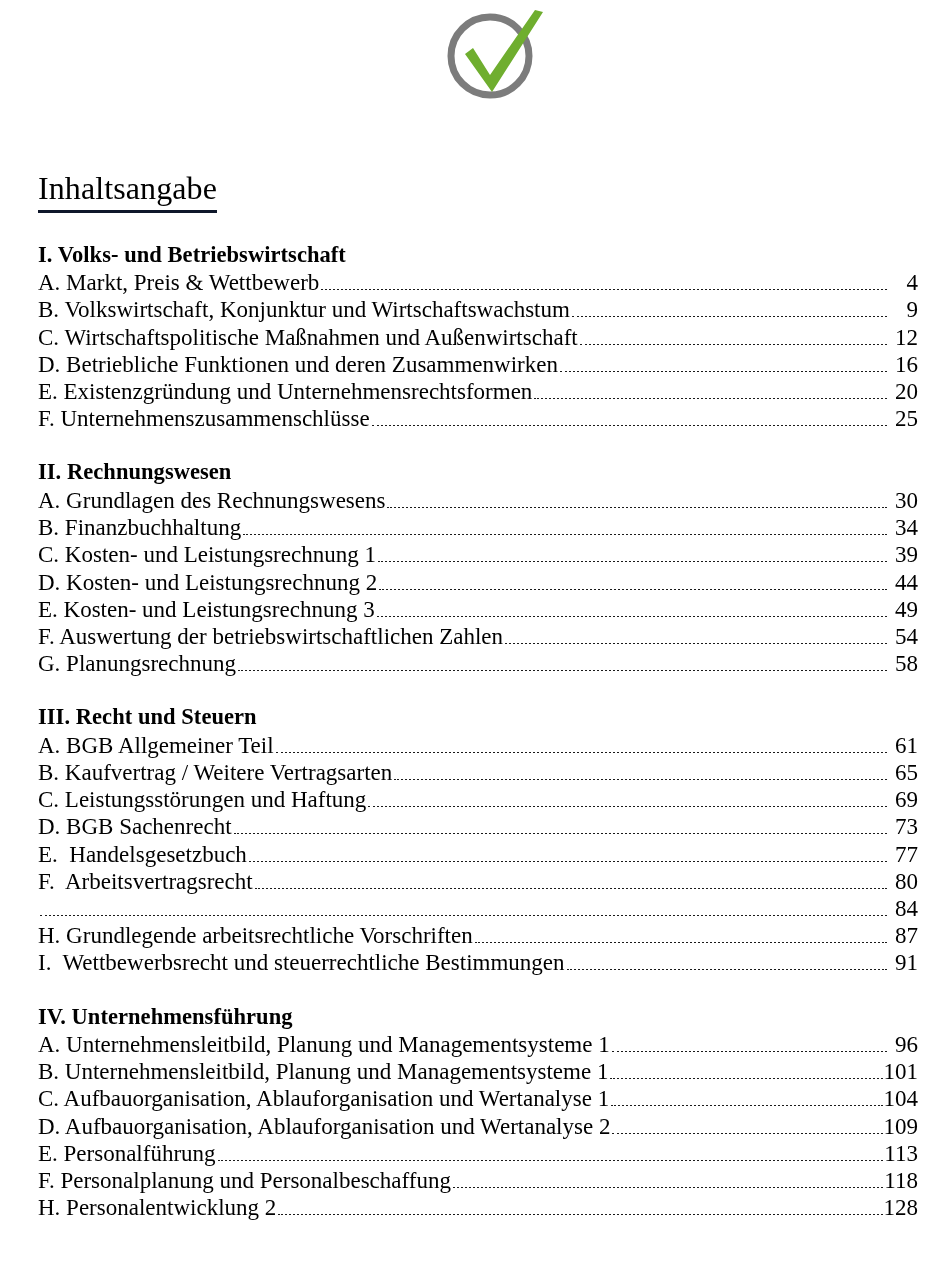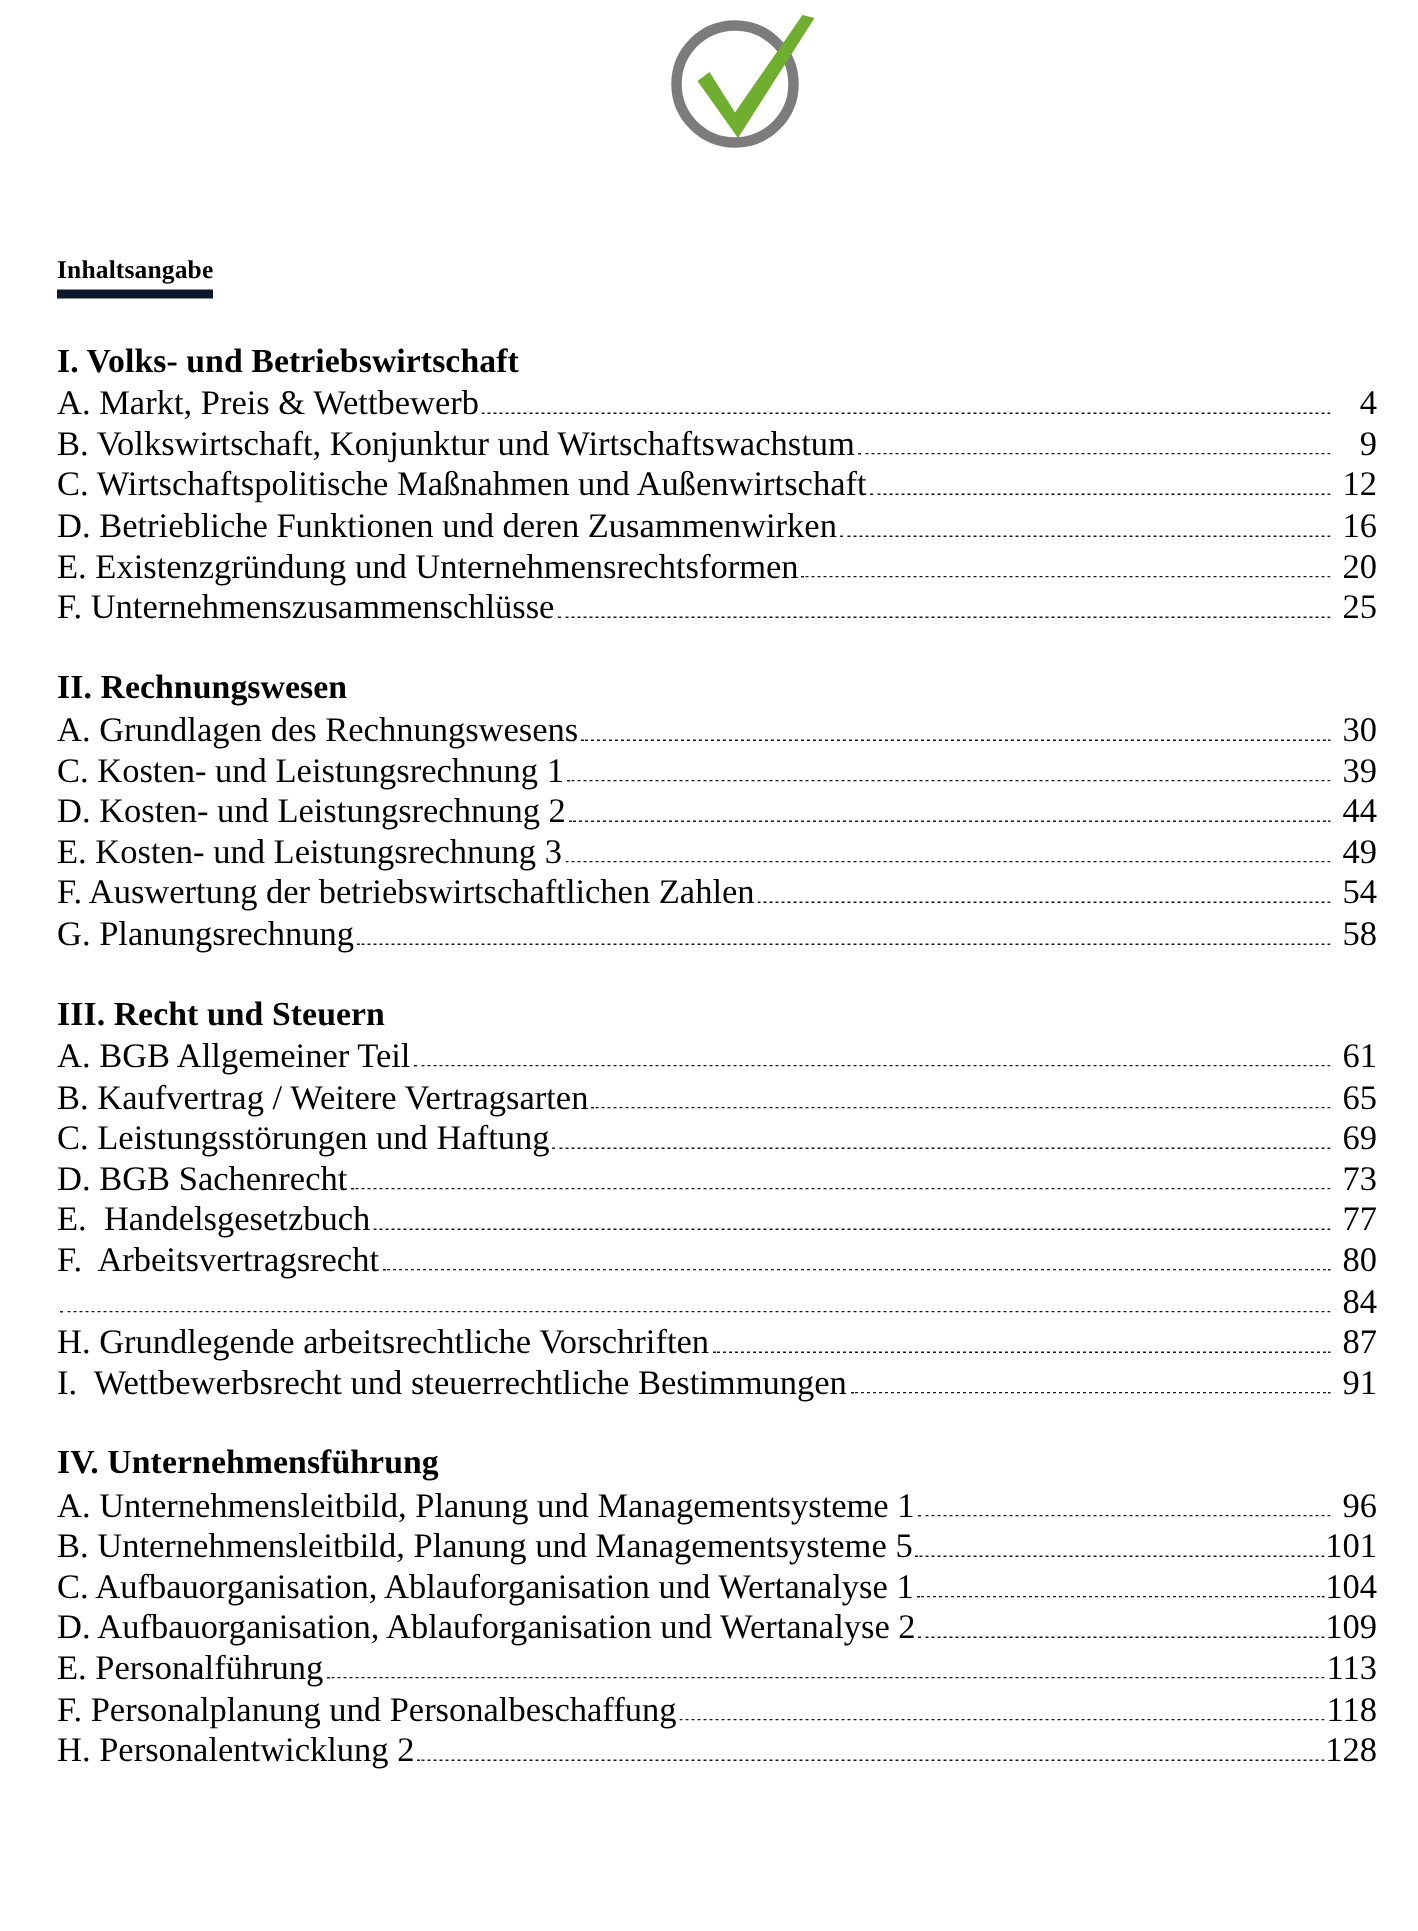--- a/index.html
+++ b/index.html
@@ -37,27 +37,27 @@
 
   
   #doc {
     position: absolute;
     left: 38px;
     top: 170px;
     width: 880px;
   }
 
   #page-title {
-    font-size: 17px;
-    font-weight: bold;
+    font-size: 32px;
+    font-weight: normal;
     line-height: 1.15;
     letter-spacing: 0.1px;
     display: inline-block;
     padding-bottom: 3px;
-    border-bottom: 6px solid #0f172a;
+    border-bottom: 3px solid #0f172a;
     margin: 0 0 0 0;
   }
 
   .toc {
     margin-top: 28px;
   }
 
   .toc-section {
     margin-bottom: 26px;
   }
@@ -158,20 +158,25 @@
     </div>
 
     <div class="toc-section">
       <div class="section-heading">II. Rechnungswesen</div>
       <div class="toc-entry">
         <span class="entry-title">A. Grundlagen des Rechnungswesens</span>
         <span class="entry-leader"></span>
         <span class="entry-page">30</span>
       </div>
       <div class="toc-entry">
+        <span class="entry-title">B. Finanzbuchhaltung</span>
+        <span class="entry-leader"></span>
+        <span class="entry-page">34</span>
+      </div>
+      <div class="toc-entry">
         <span class="entry-title">C. Kosten- und Leistungsrechnung 1</span>
         <span class="entry-leader"></span>
         <span class="entry-page">39</span>
       </div>
       <div class="toc-entry">
         <span class="entry-title">D. Kosten- und Leistungsrechnung 2</span>
         <span class="entry-leader"></span>
         <span class="entry-page">44</span>
       </div>
       <div class="toc-entry">
@@ -240,21 +245,21 @@
     </div>
 
     <div class="toc-section">
       <div class="section-heading">IV. Unternehmensführung</div>
       <div class="toc-entry">
         <span class="entry-title">A. Unternehmensleitbild, Planung und Managementsysteme 1</span>
         <span class="entry-leader"></span>
         <span class="entry-page">96</span>
       </div>
       <div class="toc-entry">
-        <span class="entry-title">B. Unternehmensleitbild, Planung und Managementsysteme 5</span>
+        <span class="entry-title">B. Unternehmensleitbild, Planung und Managementsysteme 1</span>
         <span class="entry-leader"></span>
         <span class="entry-page">101</span>
       </div>
       <div class="toc-entry">
         <span class="entry-title">C. Aufbauorganisation, Ablauforganisation und Wertanalyse 1</span>
         <span class="entry-leader"></span>
         <span class="entry-page">104</span>
       </div>
       <div class="toc-entry">
         <span class="entry-title">D. Aufbauorganisation, Ablauforganisation und Wertanalyse 2</span>

